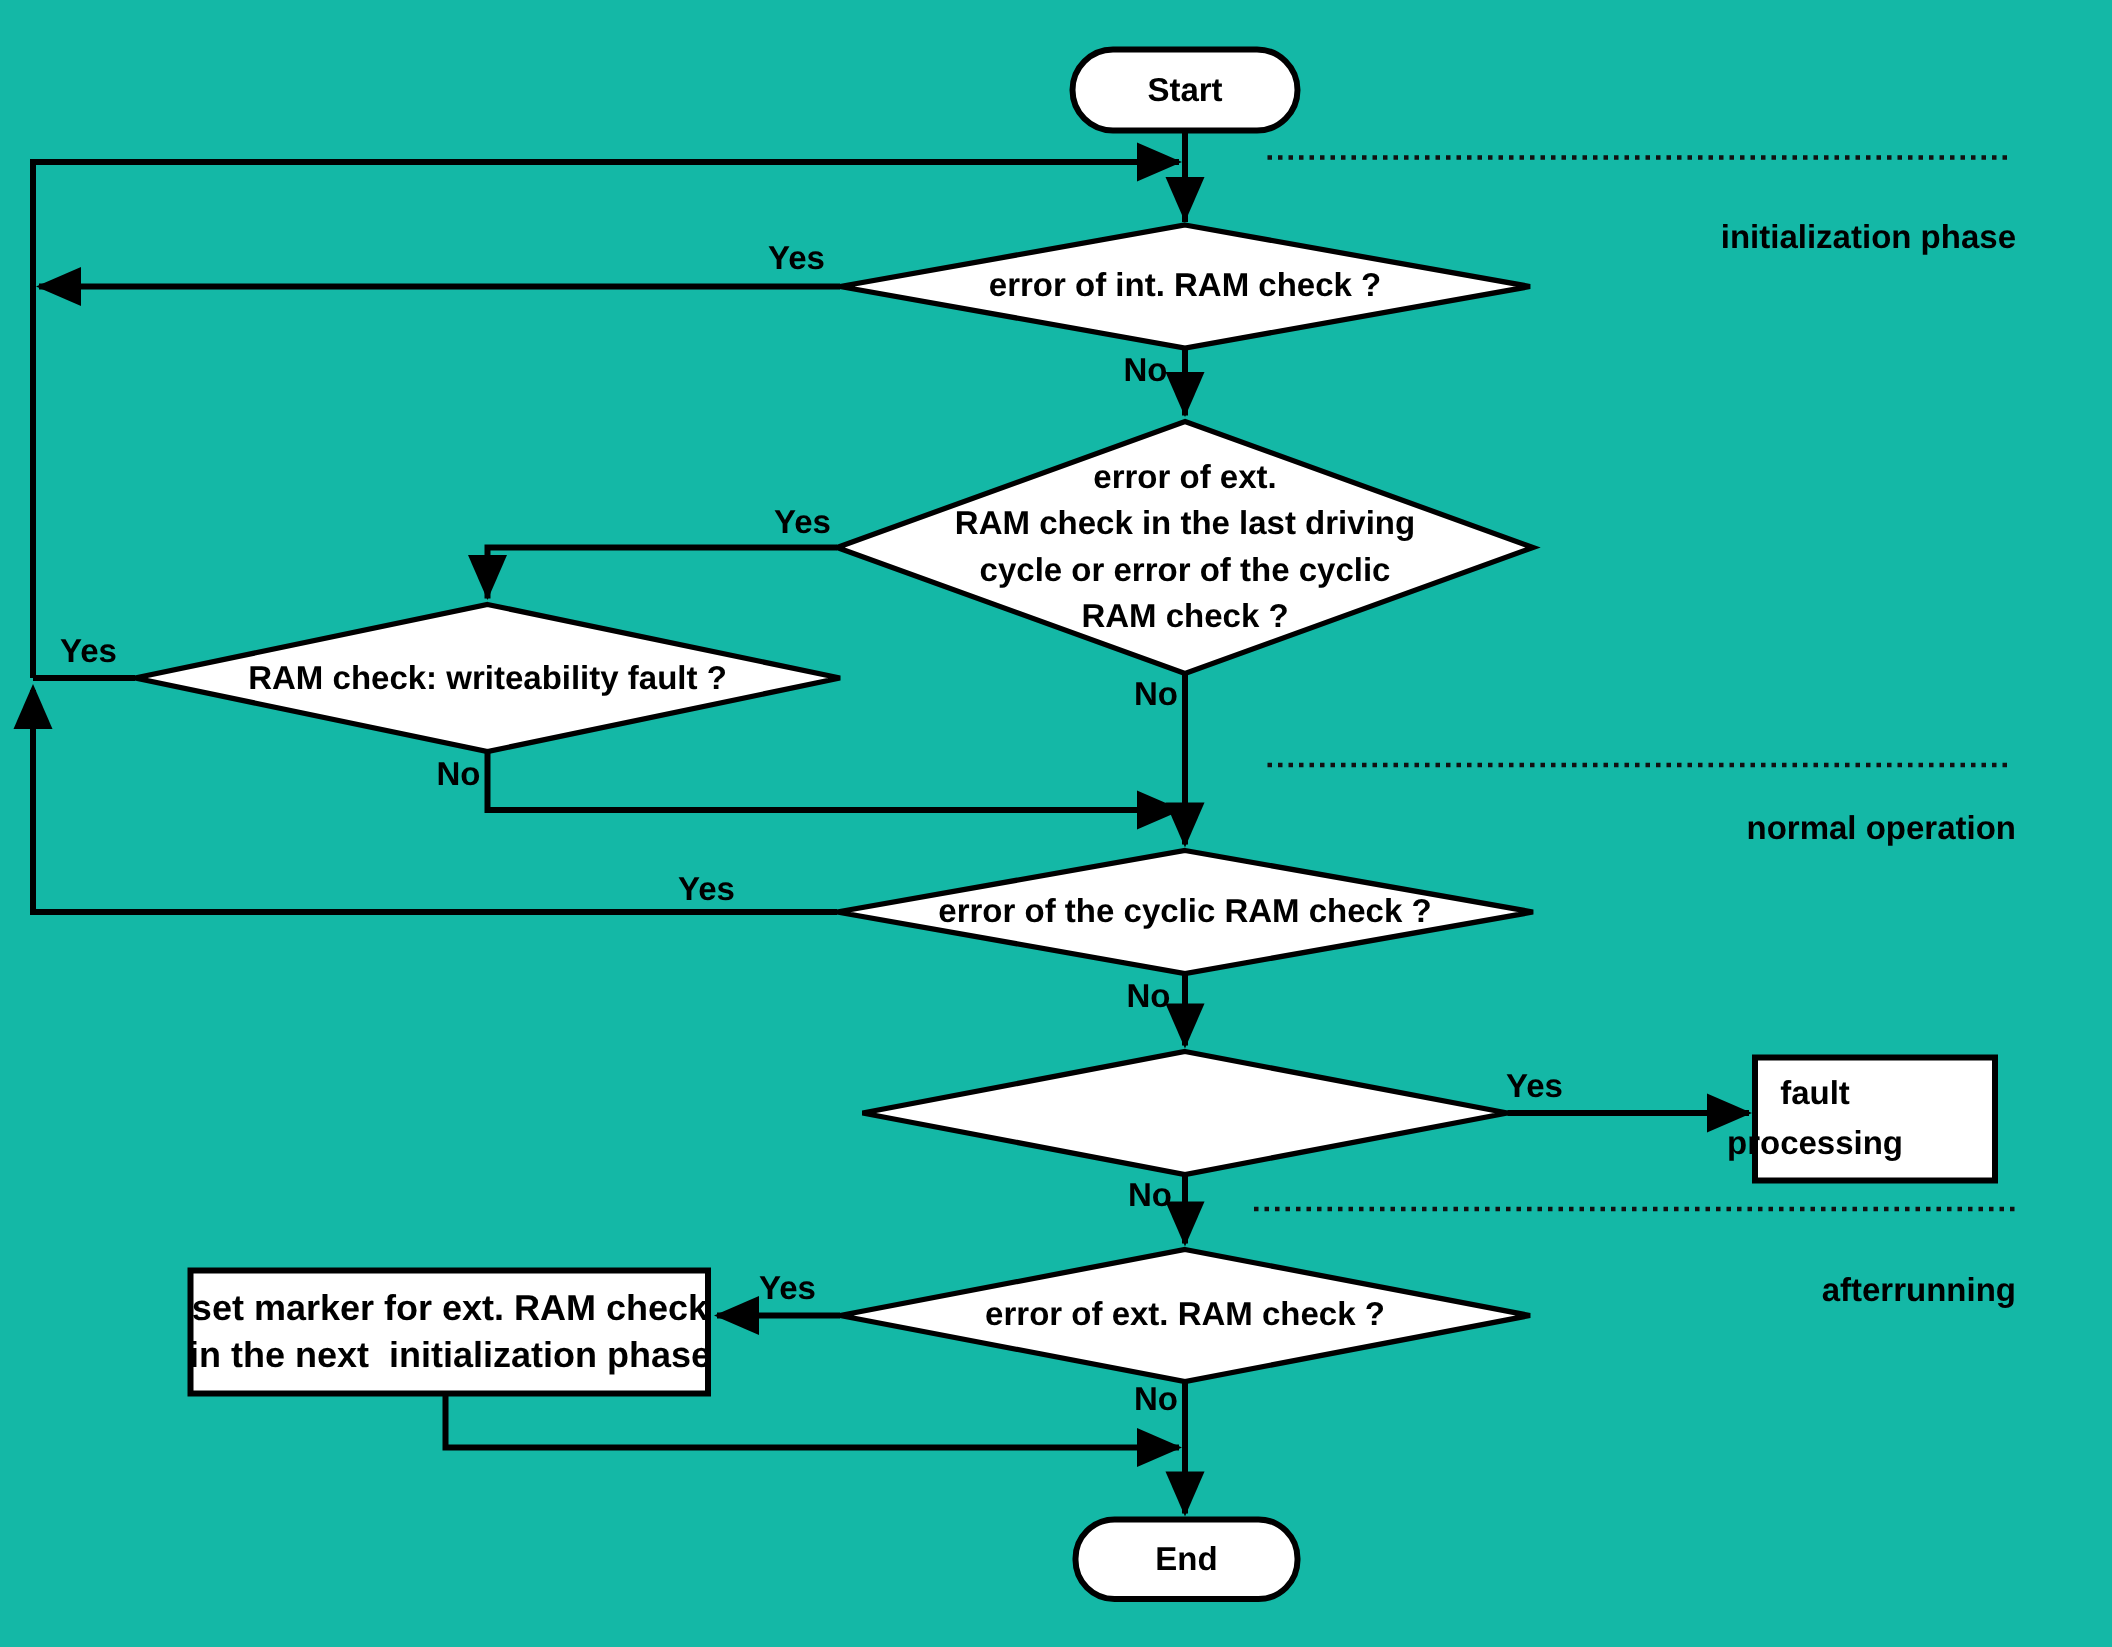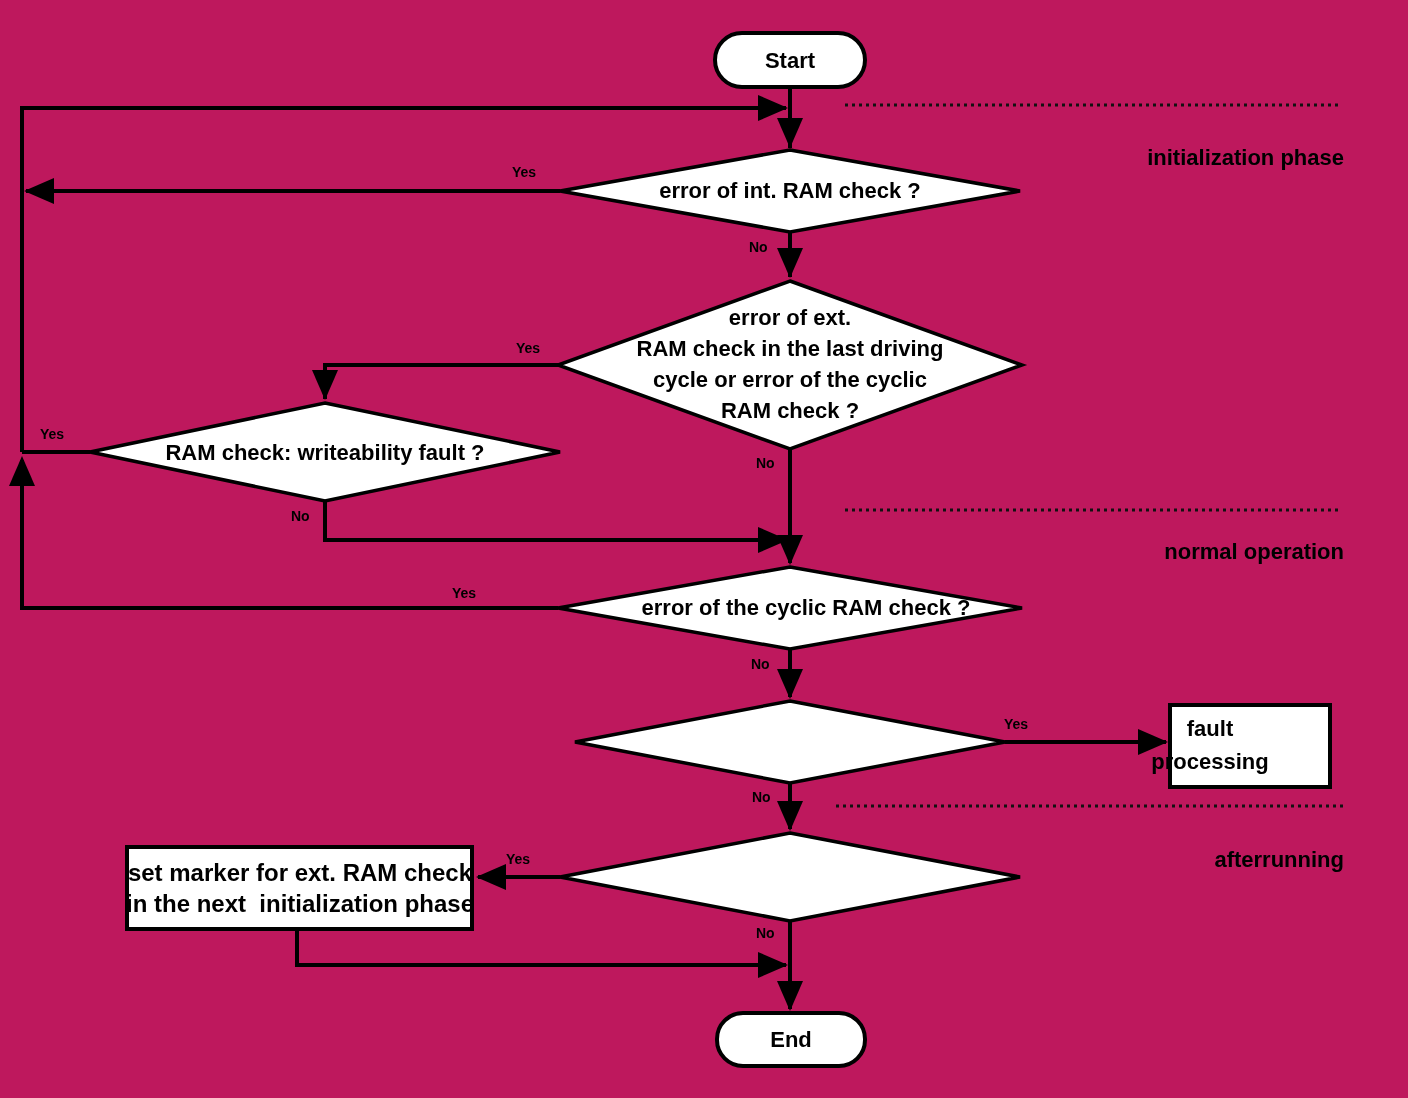--- a/index.html
+++ b/index.html
@@ -1,36 +1,36 @@
 <!DOCTYPE html>
 <html><head>
 <meta charset="utf-8">
 <style>
   html,body { margin:0; padding:0; background:#ffffff; }
   .stage {
     position:relative; width:1408px; height:1098px;
-    background:#be185d; overflow:hidden;
+    background:#14b8a6; overflow:hidden;
     font-family:"Liberation Sans", sans-serif;
     font-weight:700; color:#000;
   }
   .stage svg { position:absolute; left:0; top:0; }
   .edge   { stroke:#000; stroke-width:4; fill:none; }
   .shape  { fill:#ffffff; stroke:#000; stroke-width:3.5; }
   .term   { fill:#ffffff; stroke:#000; stroke-width:4; }
   .proc   { fill:#ffffff; stroke:#000; stroke-width:4; }
   .arrow  { fill:#000; stroke:none; }
   .dotted { stroke:#111; stroke-width:3; stroke-dasharray:3 4; fill:none; }
   .txt {
     position:absolute; transform:translate(-50%,-50%);
     text-align:center; font-size:22px; line-height:31px;
     white-space:pre-wrap;
   }
   .txt.small { font-size:24px; }
   .txt.boxtext { line-height:33px; }
-  .lbl { position:absolute; font-size:14px; line-height:26px; }
+  .lbl { position:absolute; font-size:22px; line-height:26px; }
   .phase {
     position:absolute; left:1044px; width:300px;
     text-align:right; font-size:22px; line-height:28px;
   }
 </style>
 </head>
 <body>
 
 <div class="stage">
 
@@ -91,21 +91,22 @@
     </g>
   </svg>
 
   <div class="txt" style="left:790px; top:60px;">Start</div>
   <div class="txt" style="left:790px; top:190px;">error of int. RAM check ?</div>
   <div class="txt" style="left:790px; top:364px;">error of ext.
 RAM check in the last driving
 cycle or error of the cyclic
 RAM check ?</div>
   <div class="txt" style="left:325px; top:452px;">RAM check: writeability fault ?</div>
-  <div class="txt" style="left:790px; top:607px;margin-left:16px;">error of the cyclic RAM check ?</div>
+  <div class="txt" style="left:790px; top:607px;">error of the cyclic RAM check ?</div>
+  <div class="txt" style="left:790px; top:876px;">error of ext. RAM check ?</div>
   <div class="txt boxtext" style="left:1210px; top:745px;">fault
 processing</div>
   <div class="txt small" style="left:300px; top:888px;">set marker for ext. RAM check
 in the next  initialization phase</div>
   <div class="txt" style="left:791px; top:1039px;">End</div>
 
   <div class="lbl" style="left:512px;  top:159px;">Yes</div>
   <div class="lbl" style="left:749px;  top:234px;">No</div>
   <div class="lbl" style="left:516px;  top:335px;">Yes</div>
   <div class="lbl" style="left:756px;  top:450px;">No</div>

